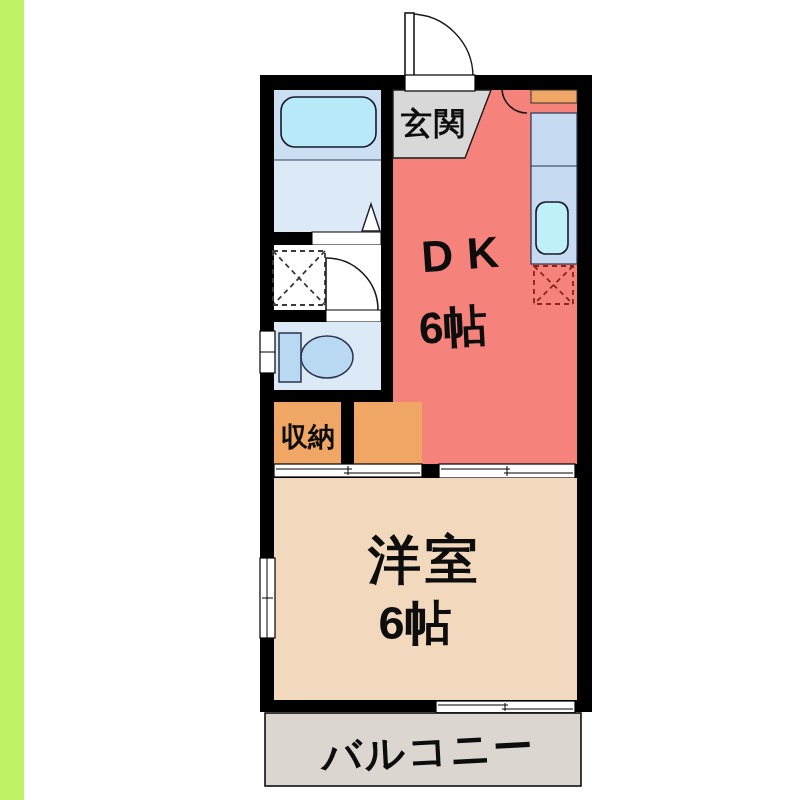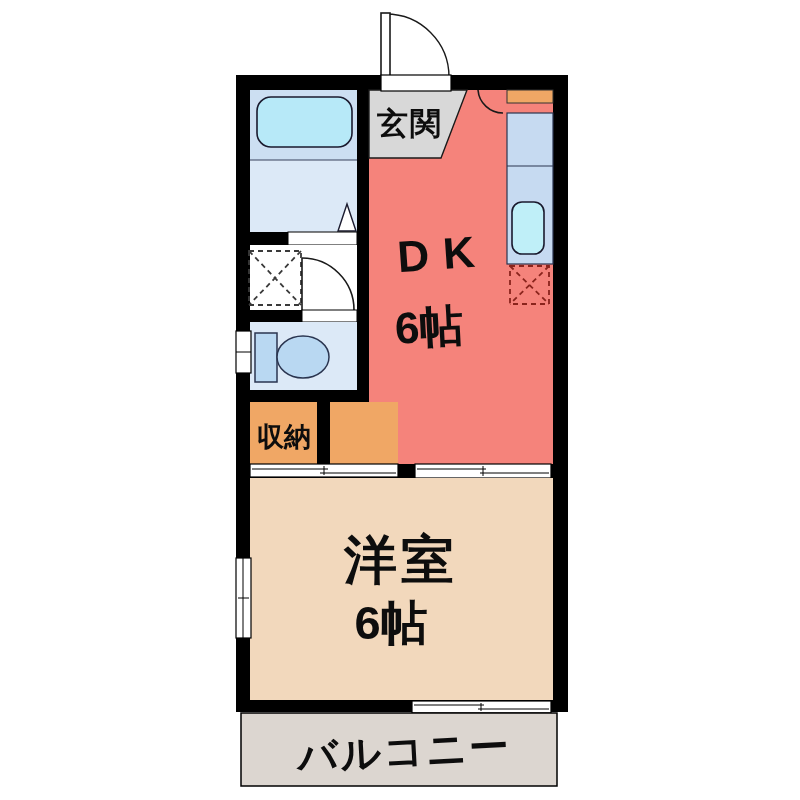--- a/index.html
+++ b/index.html
@@ -2,20 +2,21 @@
 <html><head>
 <meta charset="utf-8">
 <style>
   html,body{margin:0;padding:0;background:#ffffff;}
   .canvas{
     position:relative;
     width:748px;height:800px;
     background:#bef264;
     font-family:"Liberation Sans","DejaVu Sans",sans-serif;
     overflow:hidden;
+    padding-left:24px;
   }
   svg{display:block;}
   text{
     font-family:"Liberation Sans","DejaVu Sans",sans-serif;
     font-weight:700;
     fill:#0d0d0d;
   }
 </style>
 </head>
 <body>

